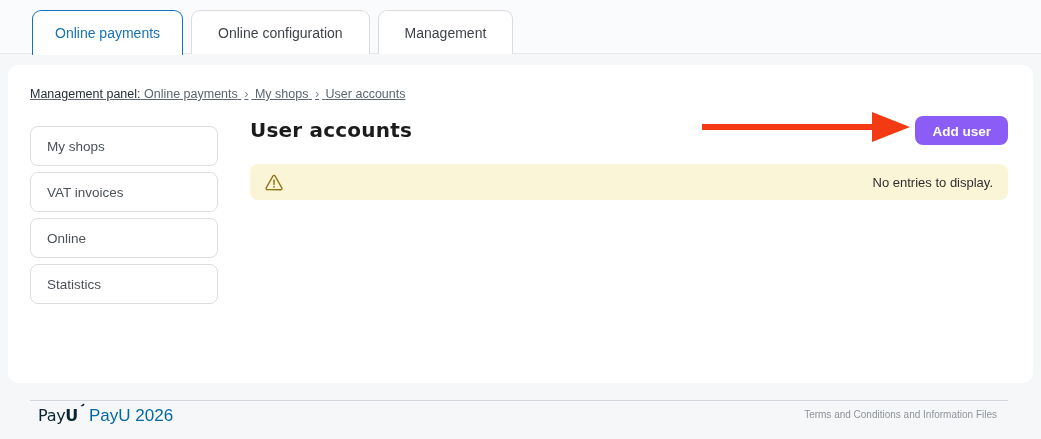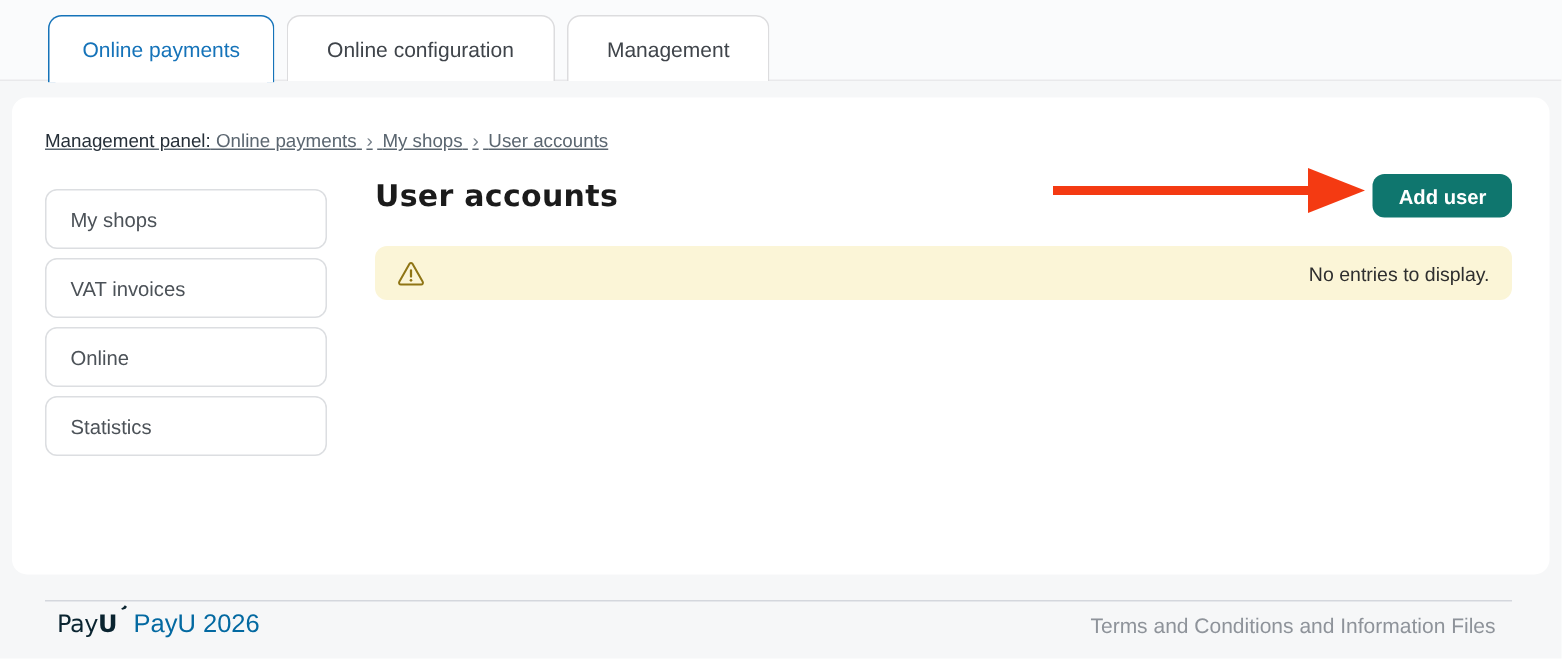--- a/index.html
+++ b/index.html
@@ -68,21 +68,21 @@
   .main-head {
     display: flex; align-items: center; justify-content: space-between;
     margin-top: 2px; height: 30px;
   }
   .page-title {
     font-family: "DejaVu Sans", sans-serif;
     font-size: 20px; font-weight: bold; color: #1b1b1b;
     letter-spacing: 0.2px;
   }
   .add-user-btn {
-    background: #0f766e; color: #ffffff;
+    background: #8b5cf6; color: #ffffff;
     font-family: "Liberation Sans", sans-serif;
     font-size: 13.5px; font-weight: bold;
     border: none; border-radius: 8px;
     padding: 8px 17px; height: 29px;
     cursor: pointer;
   }
 
   .notice-banner {
     margin-top: 19px; height: 36px;
     background: #fbf5d7; border-radius: 8px;
@@ -115,21 +115,21 @@
   }
   .payu-logo .logo-u { font-weight: bold; }
   .payu-logo .logo-mark {
     position: absolute; top: -5px; right: -5px;
     font-size: 11px; font-weight: bold; color: #0a2430;
     transform: rotate(38deg);
   }
   .copyright { font-size: 17px; color: #0369a1; }
   .footer-right {
     position: absolute; right: 44px; top: 409px;
-    font-size: 14px; color: #8e939a; cursor: pointer;
+    font-size: 10px; color: #8e939a; cursor: pointer;
   }
 </style>
 </head>
 <body>
 
 <div class="topbar">
   <div class="tabs">
     <div class="tab active">
       <span>Online payments</span>
     </div>

